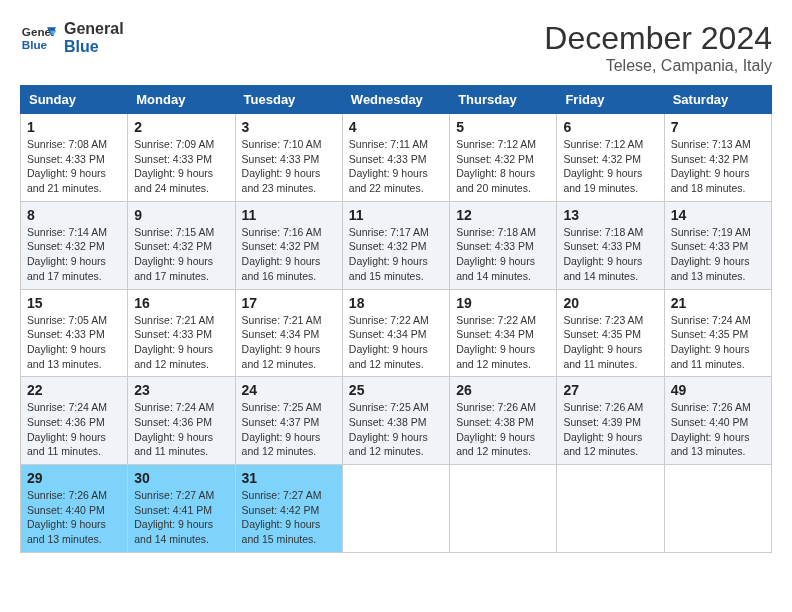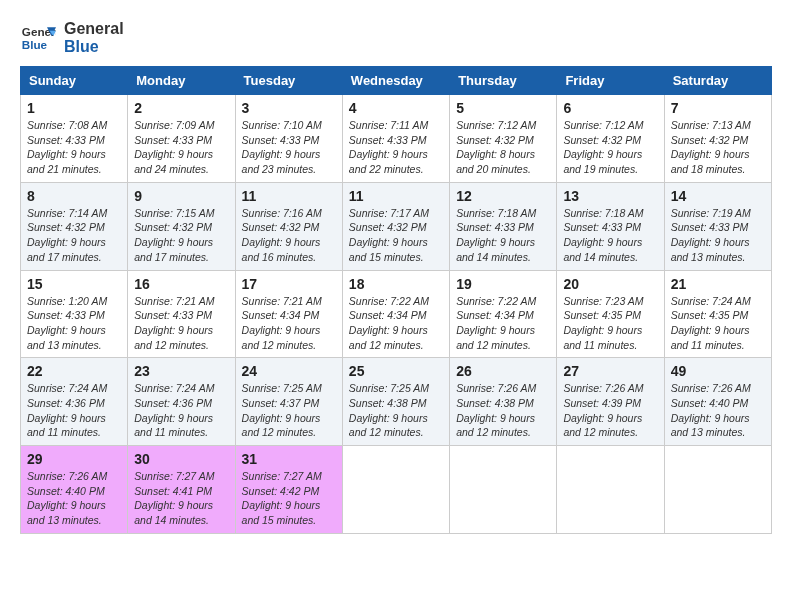--- a/index.html
+++ b/index.html
@@ -67,46 +67,47 @@
       font-size: 14px;
       font-weight: bold;
       color: #222;
       display: block;
       margin-bottom: 2px;
     }
     .day-info {
       color: #333;
       line-height: 1.4;
       font-size: 10.5px;
-      font-style: italic;
     }
     .empty-cell {
       background: #fff !important;
     }
     .last-row td {
-      background: #f0abfc;
+      background: #7dd3fc;
     }
   </style>
 </head>
 <body>
 
 <div class="header">
   <div class="logo">
     <svg class="logo-icon" viewBox="0 0 40 40" xmlns="http://www.w3.org/2000/svg">
       <text x="2" y="18" font-size="13" font-weight="bold" fill="#333">General</text>
       <text x="2" y="32" font-size="13" font-weight="bold" fill="#1a5fa8">Blue</text>
       <polygon points="30,8 40,8 35,18" fill="#1a5fa8"></polygon>
       <polygon points="33,12 40,12 37,18" fill="#5aabf0"></polygon>
     </svg>
     <div style="margin-left:4px;">
       <div style="font-size:16px; font-weight:bold; color:#333;">General</div>
       <div style="font-size:16px; font-weight:bold; color:#1a5fa8;">Blue</div>
     </div>
   </div>
   <div class="title-block">
+    <div class="month-title">December 2024</div>
+    <div class="location-title">Telese, Campania, Italy</div>
   </div>
 </div>
 
 <table class="calendar">
   <thead>
     <tr>
       <th>Sunday</th>
       <th>Monday</th>
       <th>Tuesday</th>
       <th>Wednesday</th>
@@ -229,21 +230,21 @@
           <span>Sunrise: 7:19 AM</span><br>
           <span>Sunset: 4:33 PM</span><br>
           <span>Daylight: 9 hours and 13 minutes.</span>
         </div>
       </td>
       </tr>
       <tr>
         <td>
         <span class="day-number">15</span>
         <div class="day-info">
-          <span>Sunrise: 1:20 AM</span><br>
+          <span>Sunrise: 7:05 AM</span><br>
           <span>Sunset: 4:33 PM</span><br>
           <span>Daylight: 9 hours and 13 minutes.</span>
         </div>
       </td>
         <td>
         <span class="day-number">16</span>
         <div class="day-info">
           <span>Sunrise: 7:21 AM</span><br>
           <span>Sunset: 4:33 PM</span><br>
           <span>Daylight: 9 hours and 12 minutes.</span>

